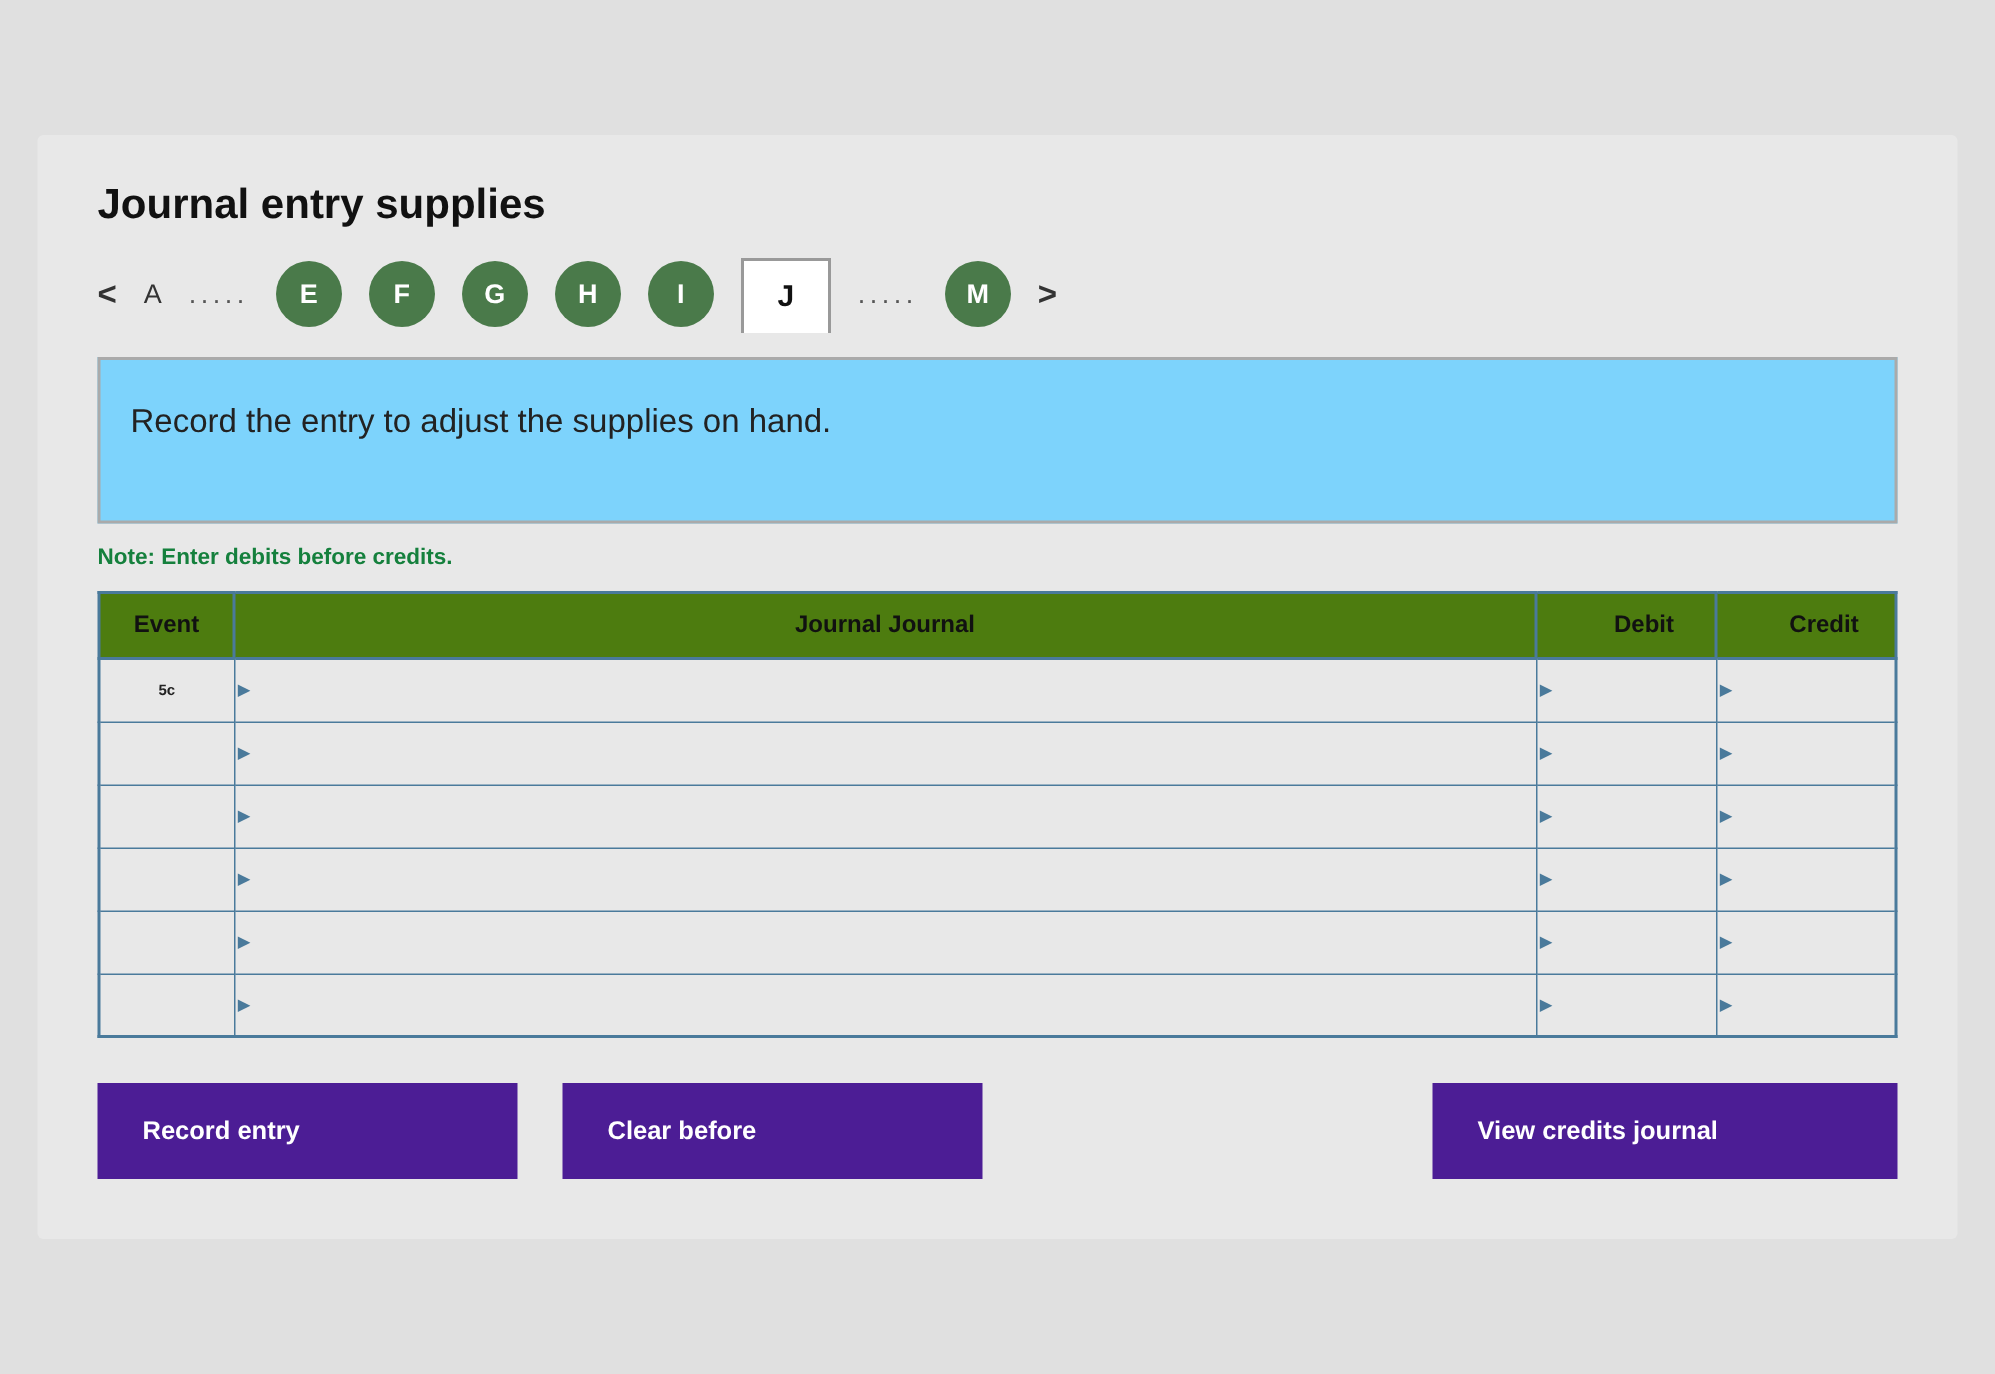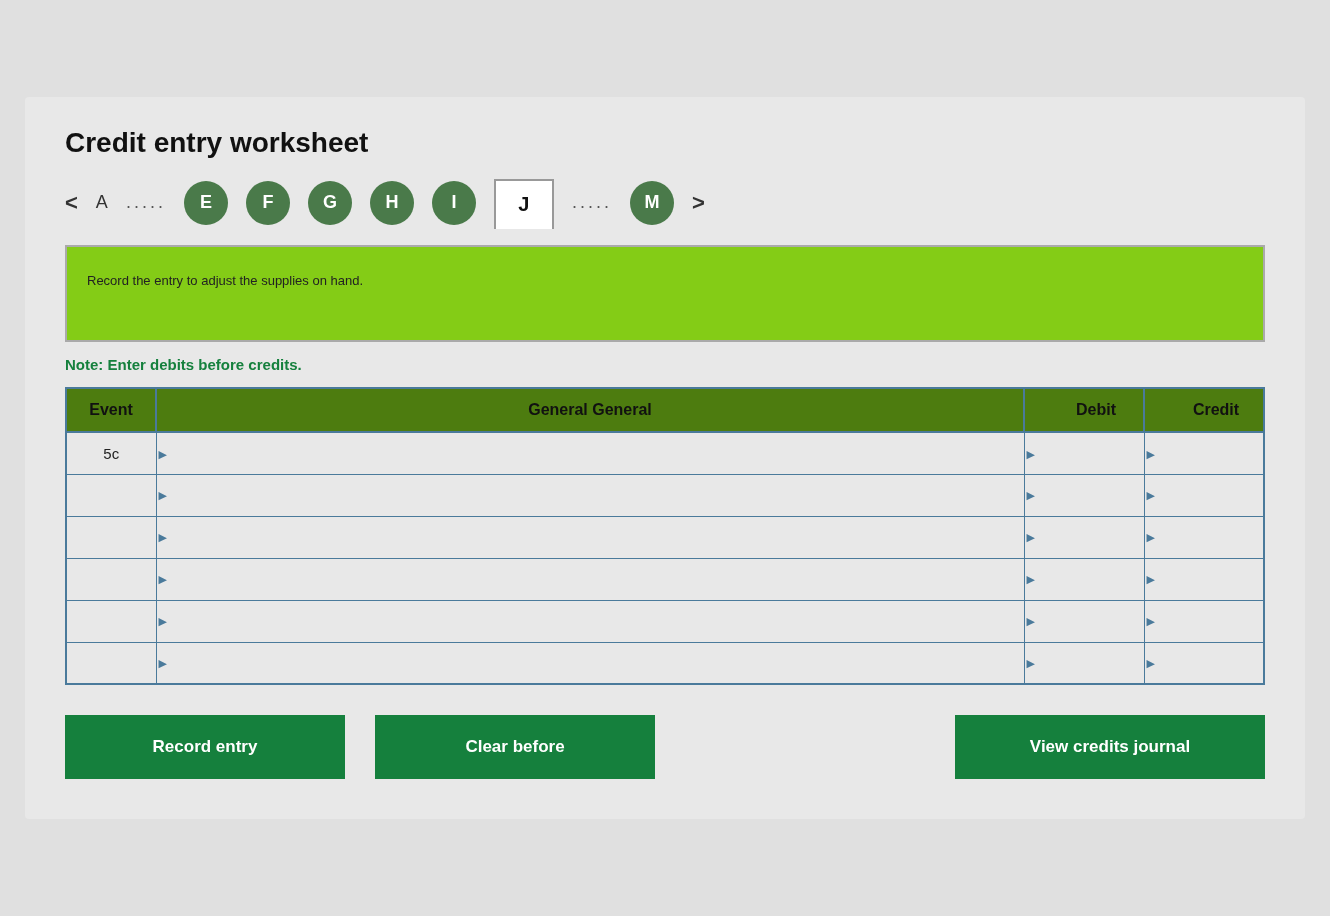--- a/index.html
+++ b/index.html
@@ -71,24 +71,24 @@
       font-weight: bold;
       width: 60px;
       height: 50px;
       display: flex;
       align-items: center;
       justify-content: center;
       cursor: pointer;
       margin-bottom: -2px;
     }
     .description-box {
-      background: #84cc16;
+      background: #7dd3fc;
       border: 2px solid #aaa;
       padding: 24px 20px 50px 20px;
-      font-size: 13px;
+      font-size: 22px;
       color: #222;
       margin-bottom: 14px;
       line-height: 1.5;
     }
     .note-text {
       color: #15803d;
       font-size: 15px;
       margin-bottom: 14px;
       font-weight: bold;
     }
@@ -118,23 +118,23 @@
       padding-left: 32px;
     }
     .journal-table td {
       border: 1px solid #4a7a9b;
       padding: 0;
       height: 42px;
       position: relative;
     }
     .journal-table td.event-cell {
       text-align: center;
-      font-size: 15px;
+      font-size: 10px;
       color: #222;
-      font-weight: normal;
+      font-weight: bold;
       border: 1px solid #4a7a9b;
     }
     .cell-input {
       width: 100%;
       height: 100%;
       border: none;
       outline: none;
       background: transparent;
       padding: 4px 6px 4px 14px;
       font-size: 15px;
@@ -160,45 +160,45 @@
       font-size: 15px;
       text-align: left;
     }
     .btn-row {
       display: flex;
       gap: 0;
       justify-content: flex-start;
       align-items: center;
     }
     .btn {
-      background: #15803d;
+      background: #4c1d95;
       color: white;
       border: none;
       padding: 22px 30px;
       font-size: 17px;
       font-weight: bold;
       cursor: pointer;
       min-width: 280px;
-      text-align: center;
+      text-align: left;
     }
     .btn-record {
       margin-right: 30px;
     }
     .btn-clear {
       margin-right: auto;
     }
     .btn-view {
       min-width: 310px;
     }
   </style>
 </head>
 <body>
 
 <div class="container">
-  <h1 class="page-title">Credit entry worksheet</h1>
+  <h1 class="page-title">Journal entry supplies</h1>
 
   <div class="nav-row">
     <span class="nav-arrow">&lt;</span>
     <span class="nav-label">A</span>
     <span class="nav-dots">.....</span>
 
     <div class="nav-circle">E</div>
     <div class="nav-circle">F</div>
     <div class="nav-circle">G</div>
     <div class="nav-circle">H</div>
@@ -215,21 +215,21 @@
   <div class="description-box">
     <span>Record the entry to adjust the supplies on hand.</span>
   </div>
 
   <div class="note-text">Note: Enter debits before credits.</div>
 
   <table class="journal-table">
     <thead>
       <tr>
         <th class="event-col">Event</th>
-        <th class="journal-col">General General</th>
+        <th class="journal-col">Journal Journal</th>
         <th class="amount-col">Debit</th>
         <th class="amount-col">Credit</th>
       </tr>
     </thead>
     <tbody id="table-body">
     <tr>
           <td class="event-cell">5c</td>
           <td style="position: relative;"><span class="cell-arrow">▶</span><input class="cell-input" type="text" style=""></td>
           <td class="amount-cell"><span class="cell-arrow">▶</span><input class="amount-input" type="text" style=""></td>
           <td class="amount-cell"><span class="cell-arrow">▶</span><input class="amount-input" type="text" style=""></td>

